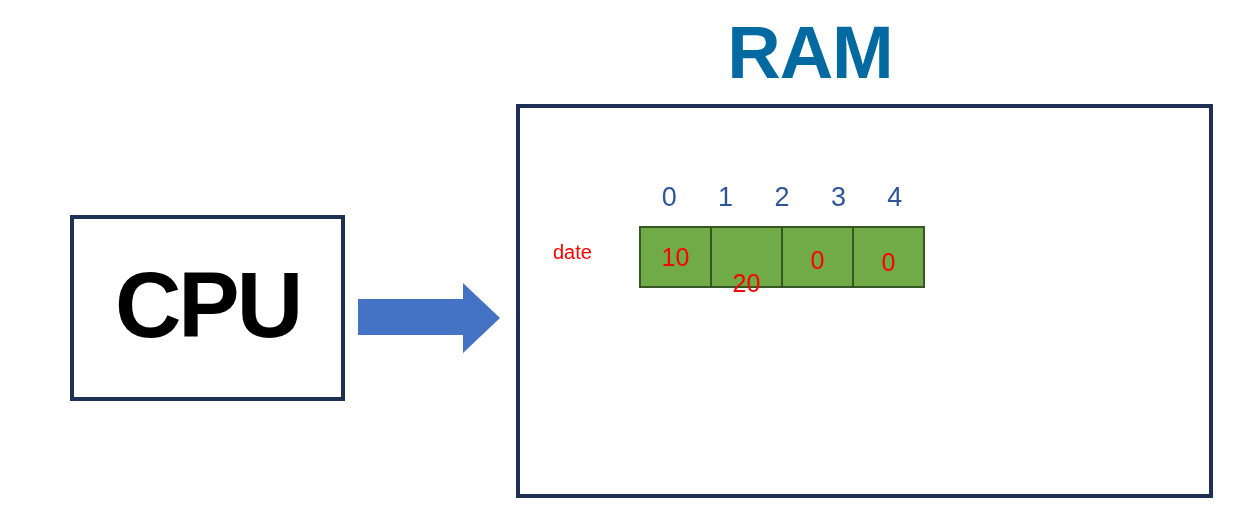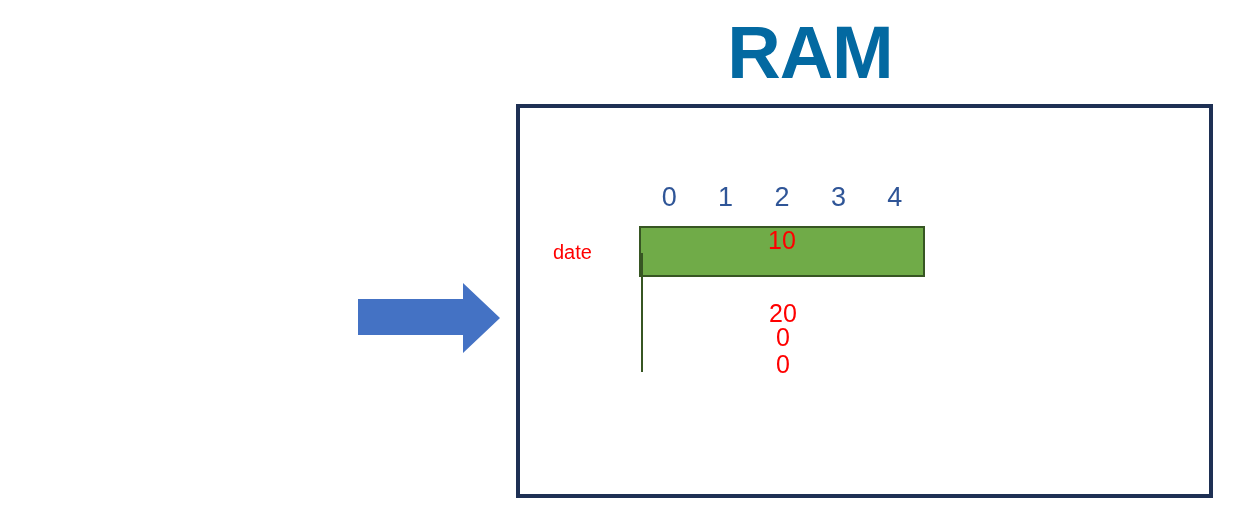--- a/index.html
+++ b/index.html
@@ -26,23 +26,23 @@
   }
   .arrow{position:absolute;left:356px;top:281px;width:146px;height:74px;}
   .index-row{
     position:absolute;left:641px;top:184px;width:282px;height:27px;display:flex;
   }
   .index-row span{
     flex:1;text-align:center;font-size:27px;line-height:27px;
     color:var(--index-color,#2F5597);
   }
   .cells{
-    position:absolute;left:639px;top:226px;width:286px;height:51px;
+    position:absolute;left:639px;top:226px;width:286px;height:62px;
     box-sizing:border-box;border:2px solid var(--cell-border,#375623);
-    background:var(--cell-fill,#70AB48);display:flex;flex-direction:column;
+    background:var(--cell-fill,#70AB48);display:flex;
   }
   .cell{
     flex:1;border-left:2px solid var(--cell-border,#375623);
     display:flex;align-items:center;justify-content:center;
   }
   .cell:first-child{border-left:none;}
   .cell span{
     font-size:25px;line-height:25px;color:var(--value-color,#FF0000);
   }
   .cell.v0 span{transform:translateY(0px);}
@@ -57,20 +57,23 @@
 </style>
 </head>
 <body>
 
 <div class="canvas">
 
   <div class="ram-title">RAM</div>
 
   <div class="ram-box"></div>
 
+  <div class="cpu-box">
+    <div class="cpu-label">CPU</div>
+  </div>
 
   <svg class="arrow" viewBox="0 0 146 74" xmlns="http://www.w3.org/2000/svg">
     <polygon points="2,18 107,18 107,2 144,37 107,72 107,54 2,54" fill="#4472C4"></polygon>
   </svg>
 
   <div class="index-row">
     <span>0</span>
     <span>1</span>
     <span>2</span>
     <span>3</span>

